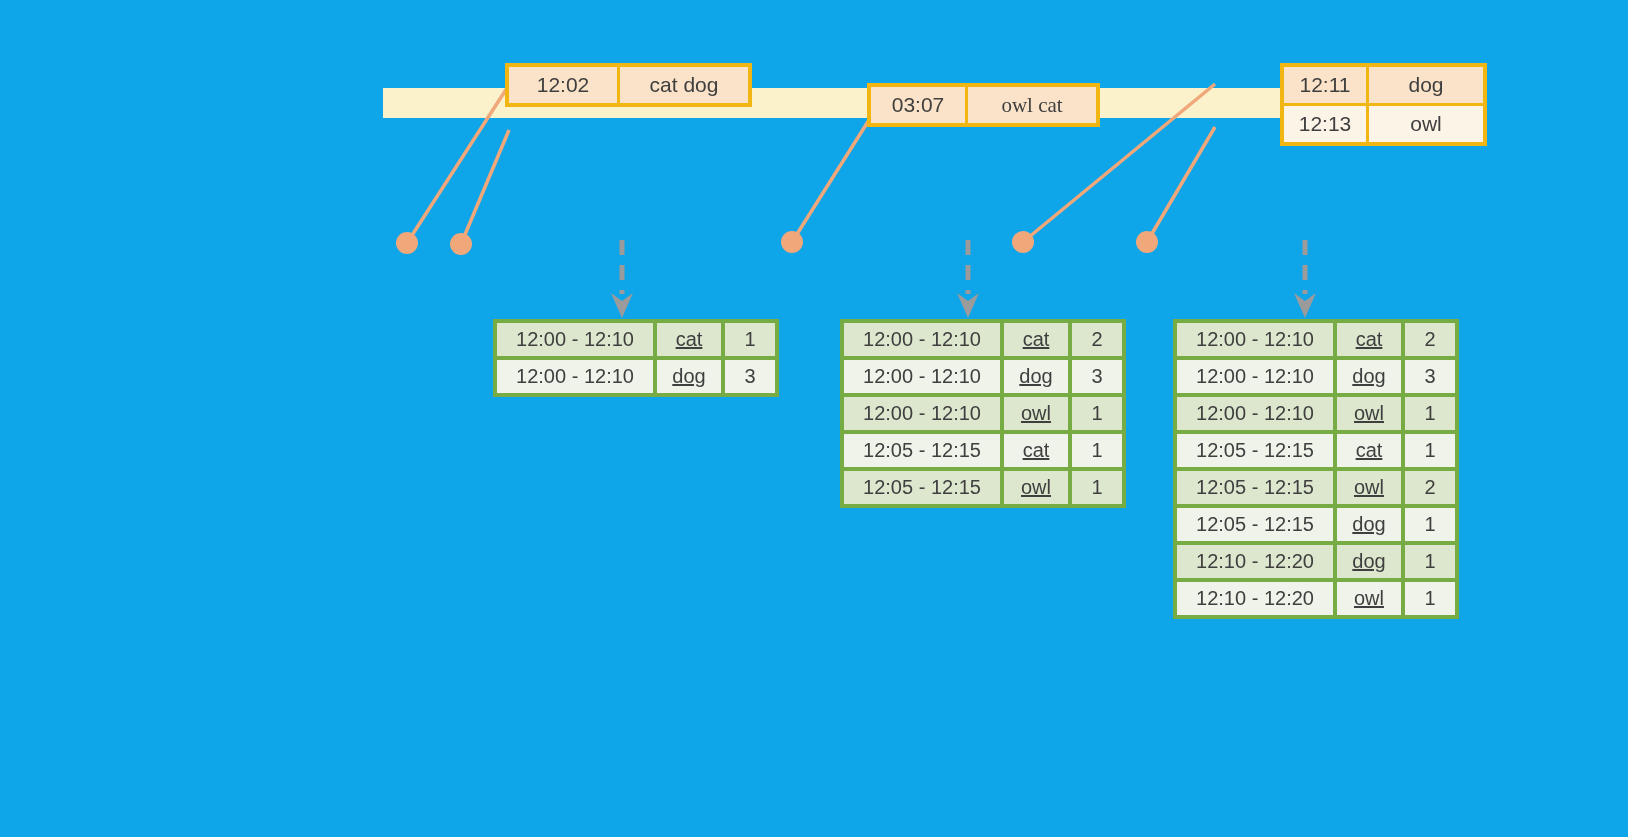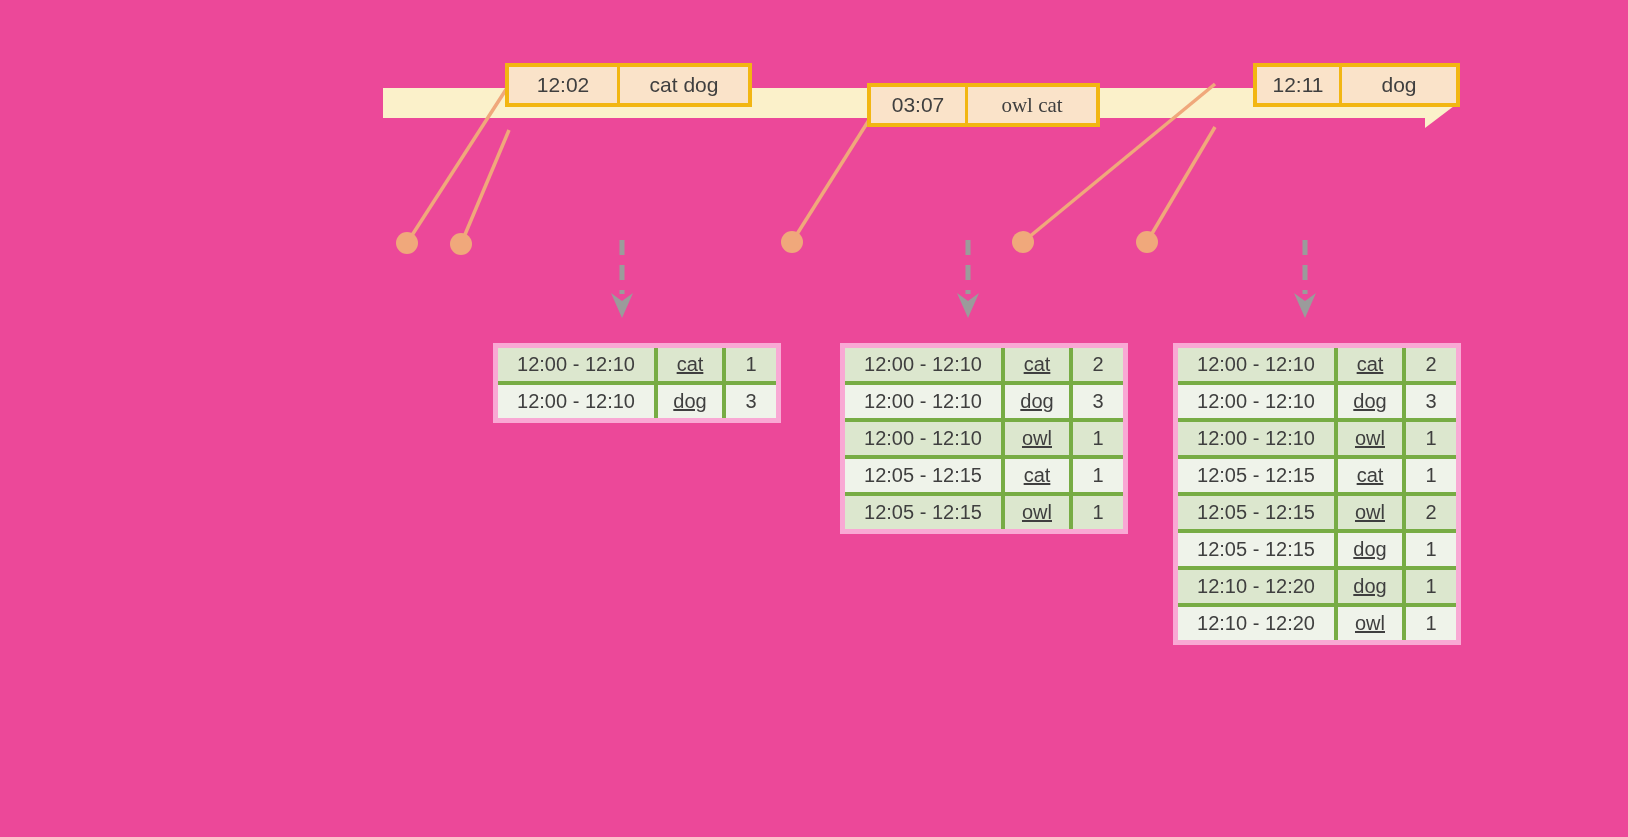--- a/index.html
+++ b/index.html
@@ -1,19 +1,19 @@
 <!DOCTYPE html>
 <html><head>
 <meta charset="utf-8">
 <style>
   html,body{margin:0;padding:0;background:#000;}
   .canvas{
     position:relative;
     width:1628px;height:837px;
-    background:#ec4899;
+    background:#0ea5e9;
     font-family:"Liberation Sans", sans-serif;
     color:#3F3F3F;
     overflow:hidden;
   }
   svg.layer{position:absolute;left:0;top:0;}
   table{border-collapse:collapse;position:absolute;table-layout:fixed;}
   td{text-align:center;vertical-align:middle;overflow:hidden;white-space:nowrap;}
 
   
   .event-table{border:4px solid #F2B612;}
@@ -26,36 +26,36 @@
   .event-table tr:nth-child(odd) td{background:#FAE3C9;}
   .event-table tr:nth-child(even) td{background:#FDF4E8;}
   .w-time{width:96px;}
   .w-words{width:116px;text-align:center;}
   .b-time{width:82px;}
   .b-words{width:116px;font-family:Liberation Serif, serif;}
   .c-time{width:70px;}
   .c-words{width:102px;}
 
   
-  .result-table{border:5px solid #f9a8d4;margin-top:24px;}
+  .result-table{border:2px solid #f9a8d4;}
   .result-table td{
     border:4px solid #77AC44;
     font-size:20px;
     height:33px;
     padding:0 4px;
   }
   .result-table tr:nth-child(odd) td{background:#DCE7CE;}
   .result-table tr:nth-child(even) td{background:#EFF3EA;}
   .w-window{width:148px;}
   .w-word{width:56px;text-decoration:underline;}
   .w-count{width:42px;}
 
   #event-a{left:505px;top:63px;}
   #event-b{left:867px;top:83px;}
-  #event-c{left:1253px;top:63px;}
+  #event-c{left:1280px;top:63px;}
   #result-1{left:493px;top:319px;}
   #result-2{left:840px;top:319px;}
   #result-3{left:1173px;top:319px;}
 </style>
 </head>
 <body>
 
 <div class="canvas">
 
   <svg class="layer" width="1628" height="837">
@@ -108,20 +108,24 @@
     </tr>
   </tbody>
     </table>
 
   <table id="event-c" class="event-table">
     <tbody>
         <tr>
       <td class="c-time">12:11</td>
       <td class="c-words">dog</td>
     </tr>
+    <tr>
+      <td class="c-time">12:13</td>
+      <td class="c-words">owl</td>
+    </tr>
   </tbody>
     </table>
 
   <table id="result-1" class="result-table">
     <tbody>
         <tr>
       <td class="w-window">12:00 - 12:10</td>
       <td class="w-word">cat</td>
       <td class="w-count">1</td>
     </tr>

